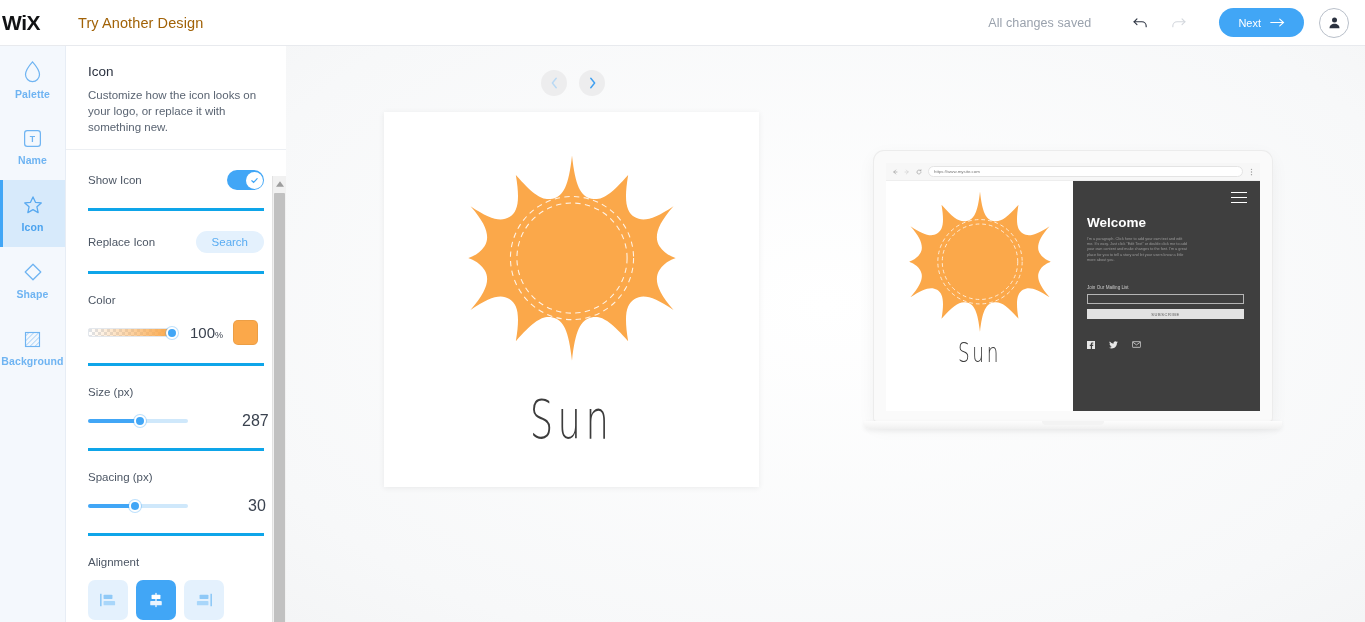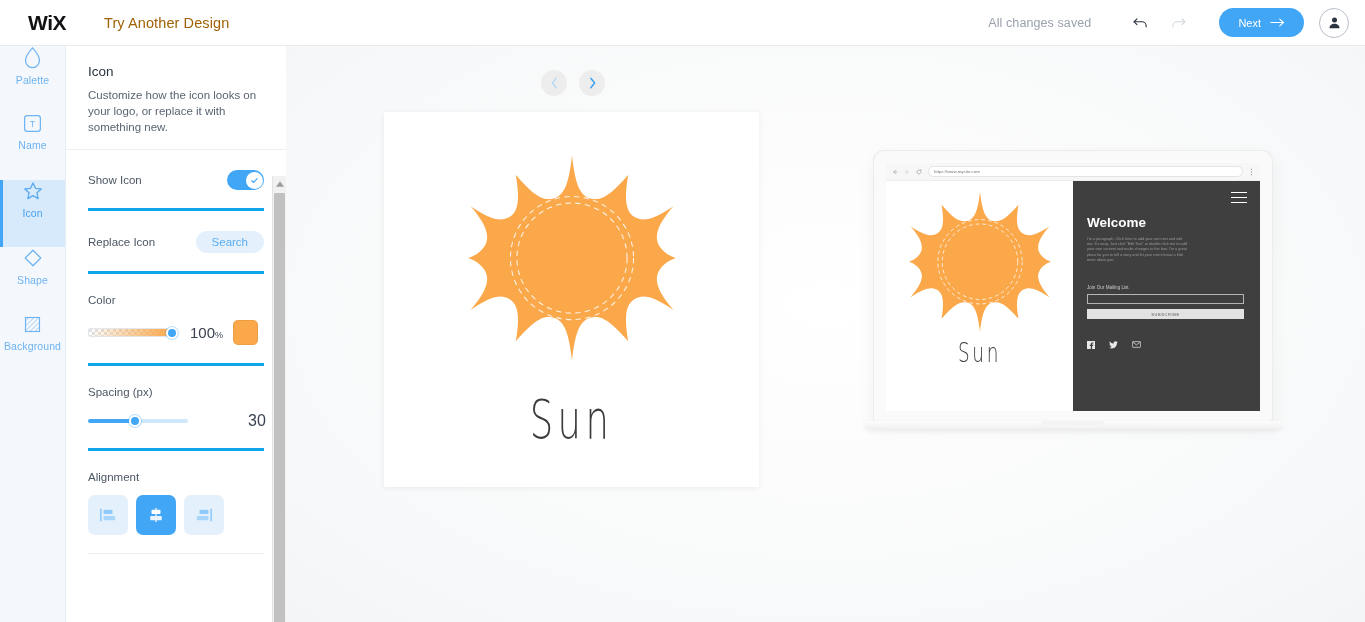--- a/index.html
+++ b/index.html
@@ -10,21 +10,21 @@
     -webkit-font-smoothing: antialiased;
   }
 
   
   .topbar{
     position:absolute; left:0; top:0; width:1365px; height:46px;
     background:#ffffff; border-bottom:1px solid #e8eaee;
     display:flex; align-items:center; z-index:40;
   }
   .wix-logo{
-    margin-left:28px; font-weight:bold; font-size:21px; letter-spacing:-.5px;
+    margin-left:2px; font-weight:bold; font-size:21px; letter-spacing:-.5px;
     color:#111214; font-family:"Liberation Sans", sans-serif;
   }
   .try-another{
     margin-left:38px; font-size:14.5px; color:#a16207; letter-spacing:.1px;
   }
   .topbar-right{
     margin-left:auto; display:flex; align-items:center; gap:0; padding-right:16px;
   }
   .saved-text{ font-size:12.5px; color:#9aa2ad; margin-right:34px; letter-spacing:.1px;}
   .icon-btn{
@@ -45,22 +45,22 @@
     cursor:pointer; background:#fff;
   }
 
   
   .rail{
     position:absolute; left:0; top:46px; width:66px; height:576px;
     background:#f4f8fd; border-right:1px solid #e7edf5; z-index:30;
   }
   .rail-item{
     height:67px; display:flex; flex-direction:column; align-items:center;
-    justify-content:flex-start; gap:5px; cursor:pointer;
-    color:#6fb4f2; position:relative;
+    justify-content:center; gap:5px; cursor:pointer;
+    color:#6fb4f2; position:relative;font-weight:bold;
   }
   .rail-item.active{ background:#d7eaFB; }
   .rail-item.active::before{
     content:""; position:absolute; left:0; top:0; bottom:0; width:3px;
     background:#41a6f6;
   }
   .rail-label{ font-size:10.5px; letter-spacing:.1px; color:#6fb4f2; }
   .rail-item.active .rail-label{ color:#4ba3ef; }
 
   
@@ -358,20 +358,31 @@
           <div class="opacity-track"></div>
           <div class="knob-dot" style="left:84px; top:5px;"></div>
         </div>
         <div class="slider-value pct" style="margin-left:8px;">
           <span>100</span><sub>%</sub>
         </div>
         <div class="swatch"></div>
       </div>
     </div>
 
+    <div class="row">
+      <div class="field-label">Size (px)</div>
+      <div class="slider-row">
+        <div class="track" style="width:100px;">
+          <div class="filled" style="width:52px;"></div>
+          <div class="rest" style="width:48px;"></div>
+          <div class="knob-dot" style="left:52px;"></div>
+        </div>
+        <div class="slider-value" style="margin-left:44px;">287</div>
+      </div>
+    </div>
 
     <div class="row">
       <div class="field-label">Spacing (px)</div>
       <div class="slider-row">
         <div class="track" style="width:100px;">
           <div class="filled" style="width:47px;"></div>
           <div class="rest" style="width:53px;"></div>
           <div class="knob-dot" style="left:47px;"></div>
         </div>
         <div class="slider-value" style="margin-left:50px;">30</div>

